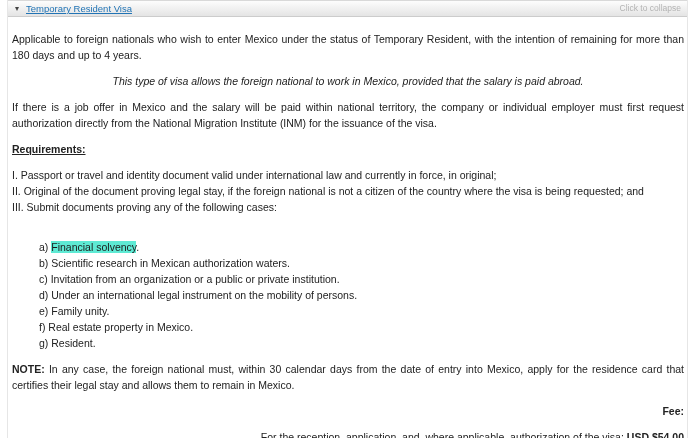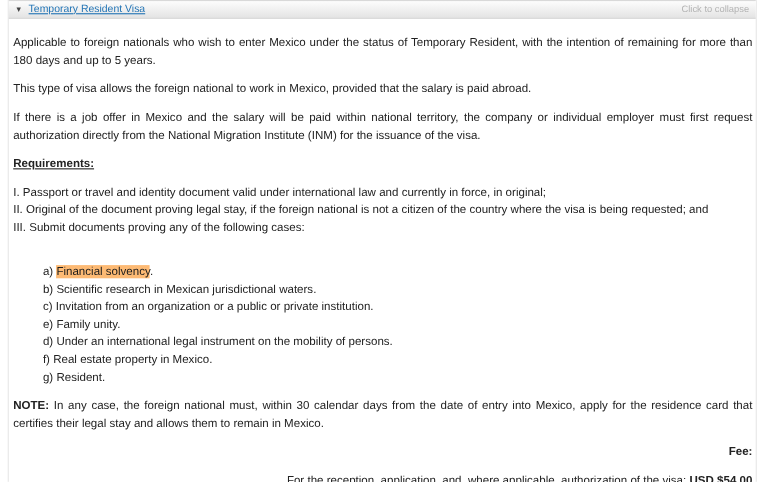--- a/index.html
+++ b/index.html
@@ -47,67 +47,67 @@
     line-height: 1;
     text-align: right;
   }
   .content {
     padding: 14px 3px 0 4px;
     color: #222222;
     font-size: 10.5px;
     line-height: 16px;
   }
   .para { margin-bottom: 10px; text-align: justify; }
-  .para.single { text-align: left; }
+  .para.single { text-align: center; font-style: italic; }
   .bold { font-weight: 700; }
   .heading { font-weight: 700; margin-bottom: 10px; text-decoration: underline; }
   .req-lines { margin-bottom: 24px; }
   .req-line { line-height: 16px; }
   .cases-list { padding-left: 27px; margin-bottom: 10px; }
   .case-line { line-height: 16px; }
   .find-highlight {
-    background: #fdba74;
+    background: #5eead4;
     color: #1b1b1b;
   }
   .note-para { margin: 8px 0 10px 0; text-align: justify; }
   .fee-heading { font-weight: 700; margin-bottom: 10px; text-align: right; }
   .fee-line { text-align: right; }
 </style>
 </head>
 <body>
 
 <div class="panel">
 
   <div class="collapsible-header">
     <span class="collapse-arrow">▾</span>
     <a class="title-link">Temporary Resident Visa</a>
     <span class="header-spacer"></span>
     <span class="collapse-hint">Click to collapse</span>
   </div>
 
   <div class="content">
 
-    <p class="para">Applicable to foreign nationals who wish to enter Mexico under the status of Temporary Resident, with the intention of remaining for more than 180 days and up to 5 years.</p>
+    <p class="para">Applicable to foreign nationals who wish to enter Mexico under the status of Temporary Resident, with the intention of remaining for more than 180 days and up to 4 years.</p>
     <p class="para single">This type of visa allows the foreign national to work in Mexico, provided that the salary is paid abroad.</p>
     <p class="para">If there is a job offer in Mexico and the salary will be paid within national territory, the company or individual employer must first request authorization directly from the National Migration Institute (INM) for the issuance of the visa.</p>
 
     <div class="heading">Requirements:</div>
 
     <div class="req-lines">
       <div class="req-line">I. Passport or travel and identity document valid under international law and currently in force, in original;</div>
       <div class="req-line">II. Original of the document proving legal stay, if the foreign national is not a citizen of the country where the visa is being requested; and</div>
       <div class="req-line">III. Submit documents proving any of the following cases:</div>
     </div>
 
     <div class="cases-list">
       <div class="case-line"><span>a) </span><span class="find-highlight">Financial solvency</span><span>.</span></div>
-      <div class="case-line">b) Scientific research in Mexican jurisdictional waters.</div>
+      <div class="case-line">b) Scientific research in Mexican authorization waters.</div>
       <div class="case-line">c) Invitation from an organization or a public or private institution.</div>
+      <div class="case-line">d) Under an international legal instrument on the mobility of persons.</div>
       <div class="case-line">e) Family unity.</div>
-      <div class="case-line">d) Under an international legal instrument on the mobility of persons.</div>
       <div class="case-line">f) Real estate property in Mexico.</div>
       <div class="case-line">g) Resident.</div>
     </div>
 
     <p class="note-para"><span class="bold">NOTE:</span><span> In any case, the foreign national must, within 30 calendar days from the date of entry into Mexico, apply for the residence card that certifies their legal stay and allows them to remain in Mexico.</span></p>
 
     <div class="fee-heading">Fee:</div>
 
     <p class="para fee-line"><span>For the reception, application, and, where applicable, authorization of the visa: </span><span class="bold">USD $54.00</span></p>
 

